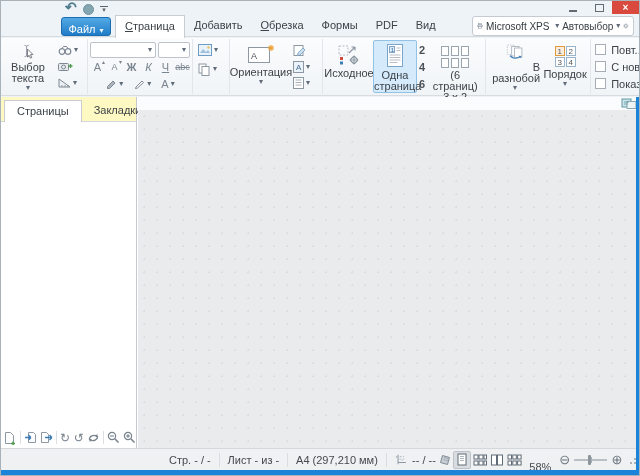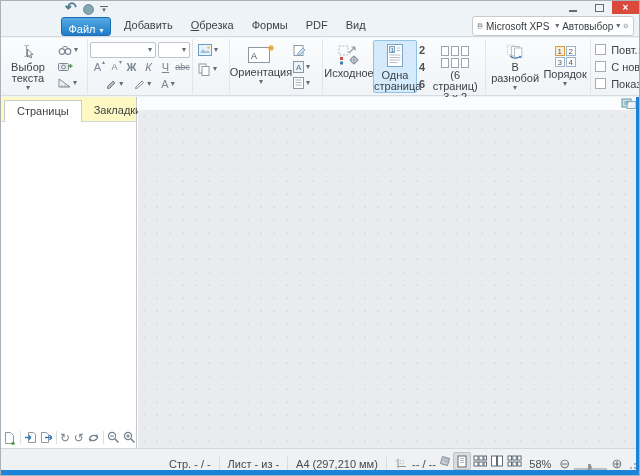--- a/index.html
+++ b/index.html
@@ -76,21 +76,21 @@
   .side-toolbar{position:absolute;bottom:0;left:0;right:0;height:21px;display:flex;align-items:center;gap:3px;padding-left:3px;overflow:hidden;}
   .tbi{width:14px;height:15px;display:flex;align-items:center;justify-content:center;font-size:12px;color:#77828d;}
   .tbsep{width:1px;height:13px;background:#dcdfe2;}
   .canvas{position:absolute;left:137px;top:0;right:0;bottom:0;}
   .canvas-top{position:absolute;top:0;left:0;right:0;height:13px;background:#fbfcfd;}
   .corner-ic{position:absolute;right:2px;top:0px;}
   .canvas-main{position:absolute;top:13px;left:0;right:0;bottom:0;background:#e9ebed;
        background-image:radial-gradient(#dadde0 1px,transparent 1px);background-size:13px 13px;}
   
   .statusbar{position:absolute;left:0;right:0;bottom:5px;height:22px;background:#eff1f3;
-       border-top:1px solid #d4d8db;display:flex;align-items:flex-end;font-size:11px;color:#454a4f;}
+       border-top:1px solid #d4d8db;display:flex;align-items:center;font-size:11px;color:#454a4f;}
   .ssep{width:1px;height:14px;background:#dadde0;margin:0 8px;}
   .sitem{white-space:nowrap;}
   .viewbtn{width:20px;height:18px;display:flex;align-items:center;justify-content:center;border-radius:2px;}
   .viewbtn.pressed{background:#d9dde1;border:1px solid #bcc2c8;}
   .zoomtrack{width:38px;height:2px;background:#b9bfc5;position:relative;margin:0 4px;}
   .zoomtrack .tick{position:absolute;left:50%;top:-2px;width:1px;height:6px;background:#a9afb5;}
   .zoomtrack .handle{position:absolute;left:42%;top:-4px;width:3px;height:10px;background:#8d959c;border-radius:1px;}
   .zoomglyph{font-size:13px;color:#6a747e;line-height:13px;}
   .grip{width:10px;height:10px;margin:0 2px 0 6px;position:relative;}
   .grip i{position:absolute;width:2px;height:2px;background:#aab1b8;}
@@ -117,20 +117,21 @@
         <span>×</span>
       </div>
   </div>
 
   <div class="tabrow">
     <div class="file-btn">
       <span>Файл</span>
       <span class="dd">▾</span>
     </div>
     <div class="tabs">
+      <div class="tab active"><span class="accel">С</span><span>траница</span></div>
       <div class="tab"><span class="accel">Д</span><span>обавить</span></div>
       <div class="tab"><span class="accel">О</span><span>брезка</span></div>
       <div class="tab"><span class="accel"></span><span>Формы</span></div>
       <div class="tab"><span class="accel"></span><span>PDF</span></div>
       <div class="tab"><span class="accel"></span><span>Вид</span></div>
     </div>
     <div class="printer-box">
       <svg width="13" height="12" viewBox="0 0 13 12">
         <rect x="3.5" y="0.5" width="6" height="3" fill="#fff" stroke="#7d8894"></rect>
         <rect x="1.5" y="3.5" width="10" height="4.5" rx="1" fill="#dfe3e7" stroke="#7d8894"></rect>
@@ -339,21 +340,21 @@
               <div></div>
               <div></div>
               <div></div>
           </div>
           <span class="lbl" style="width:54px;">(6 страниц) 3 х 2</span>
           <span class="dd">▾</span>
         </div>
       </div>
 
       <div class="rgroup">
-        <div class="bigbtn" style="width:54px;">
+        <div class="bigbtn" style="width:54px;text-align:right;">
           <svg width="26" height="22" viewBox="0 0 26 22">
             <rect x="2.5" y="1.5" width="10" height="13" fill="none" stroke="#b2bac1" stroke-dasharray="2 1.5"></rect>
             <rect x="8.5" y="3.5" width="10" height="13" fill="#fff" stroke="#9aa5af"></rect>
             <rect x="12.5" y="5.5" width="10" height="13" fill="#fff" stroke="#9aa5af"></rect>
             <path d="M6 16c3 4 10 5 14 1" fill="none" stroke="#3d7bb5" stroke-width="1.4"></path>
             <path d="M20 19.5l2-3-3.6-.4z" fill="#3d7bb5"></path>
           </svg>
           <span class="lbl" style="width:50px;">В разнобой</span>
           <span class="dd">▾</span>
         </div>

